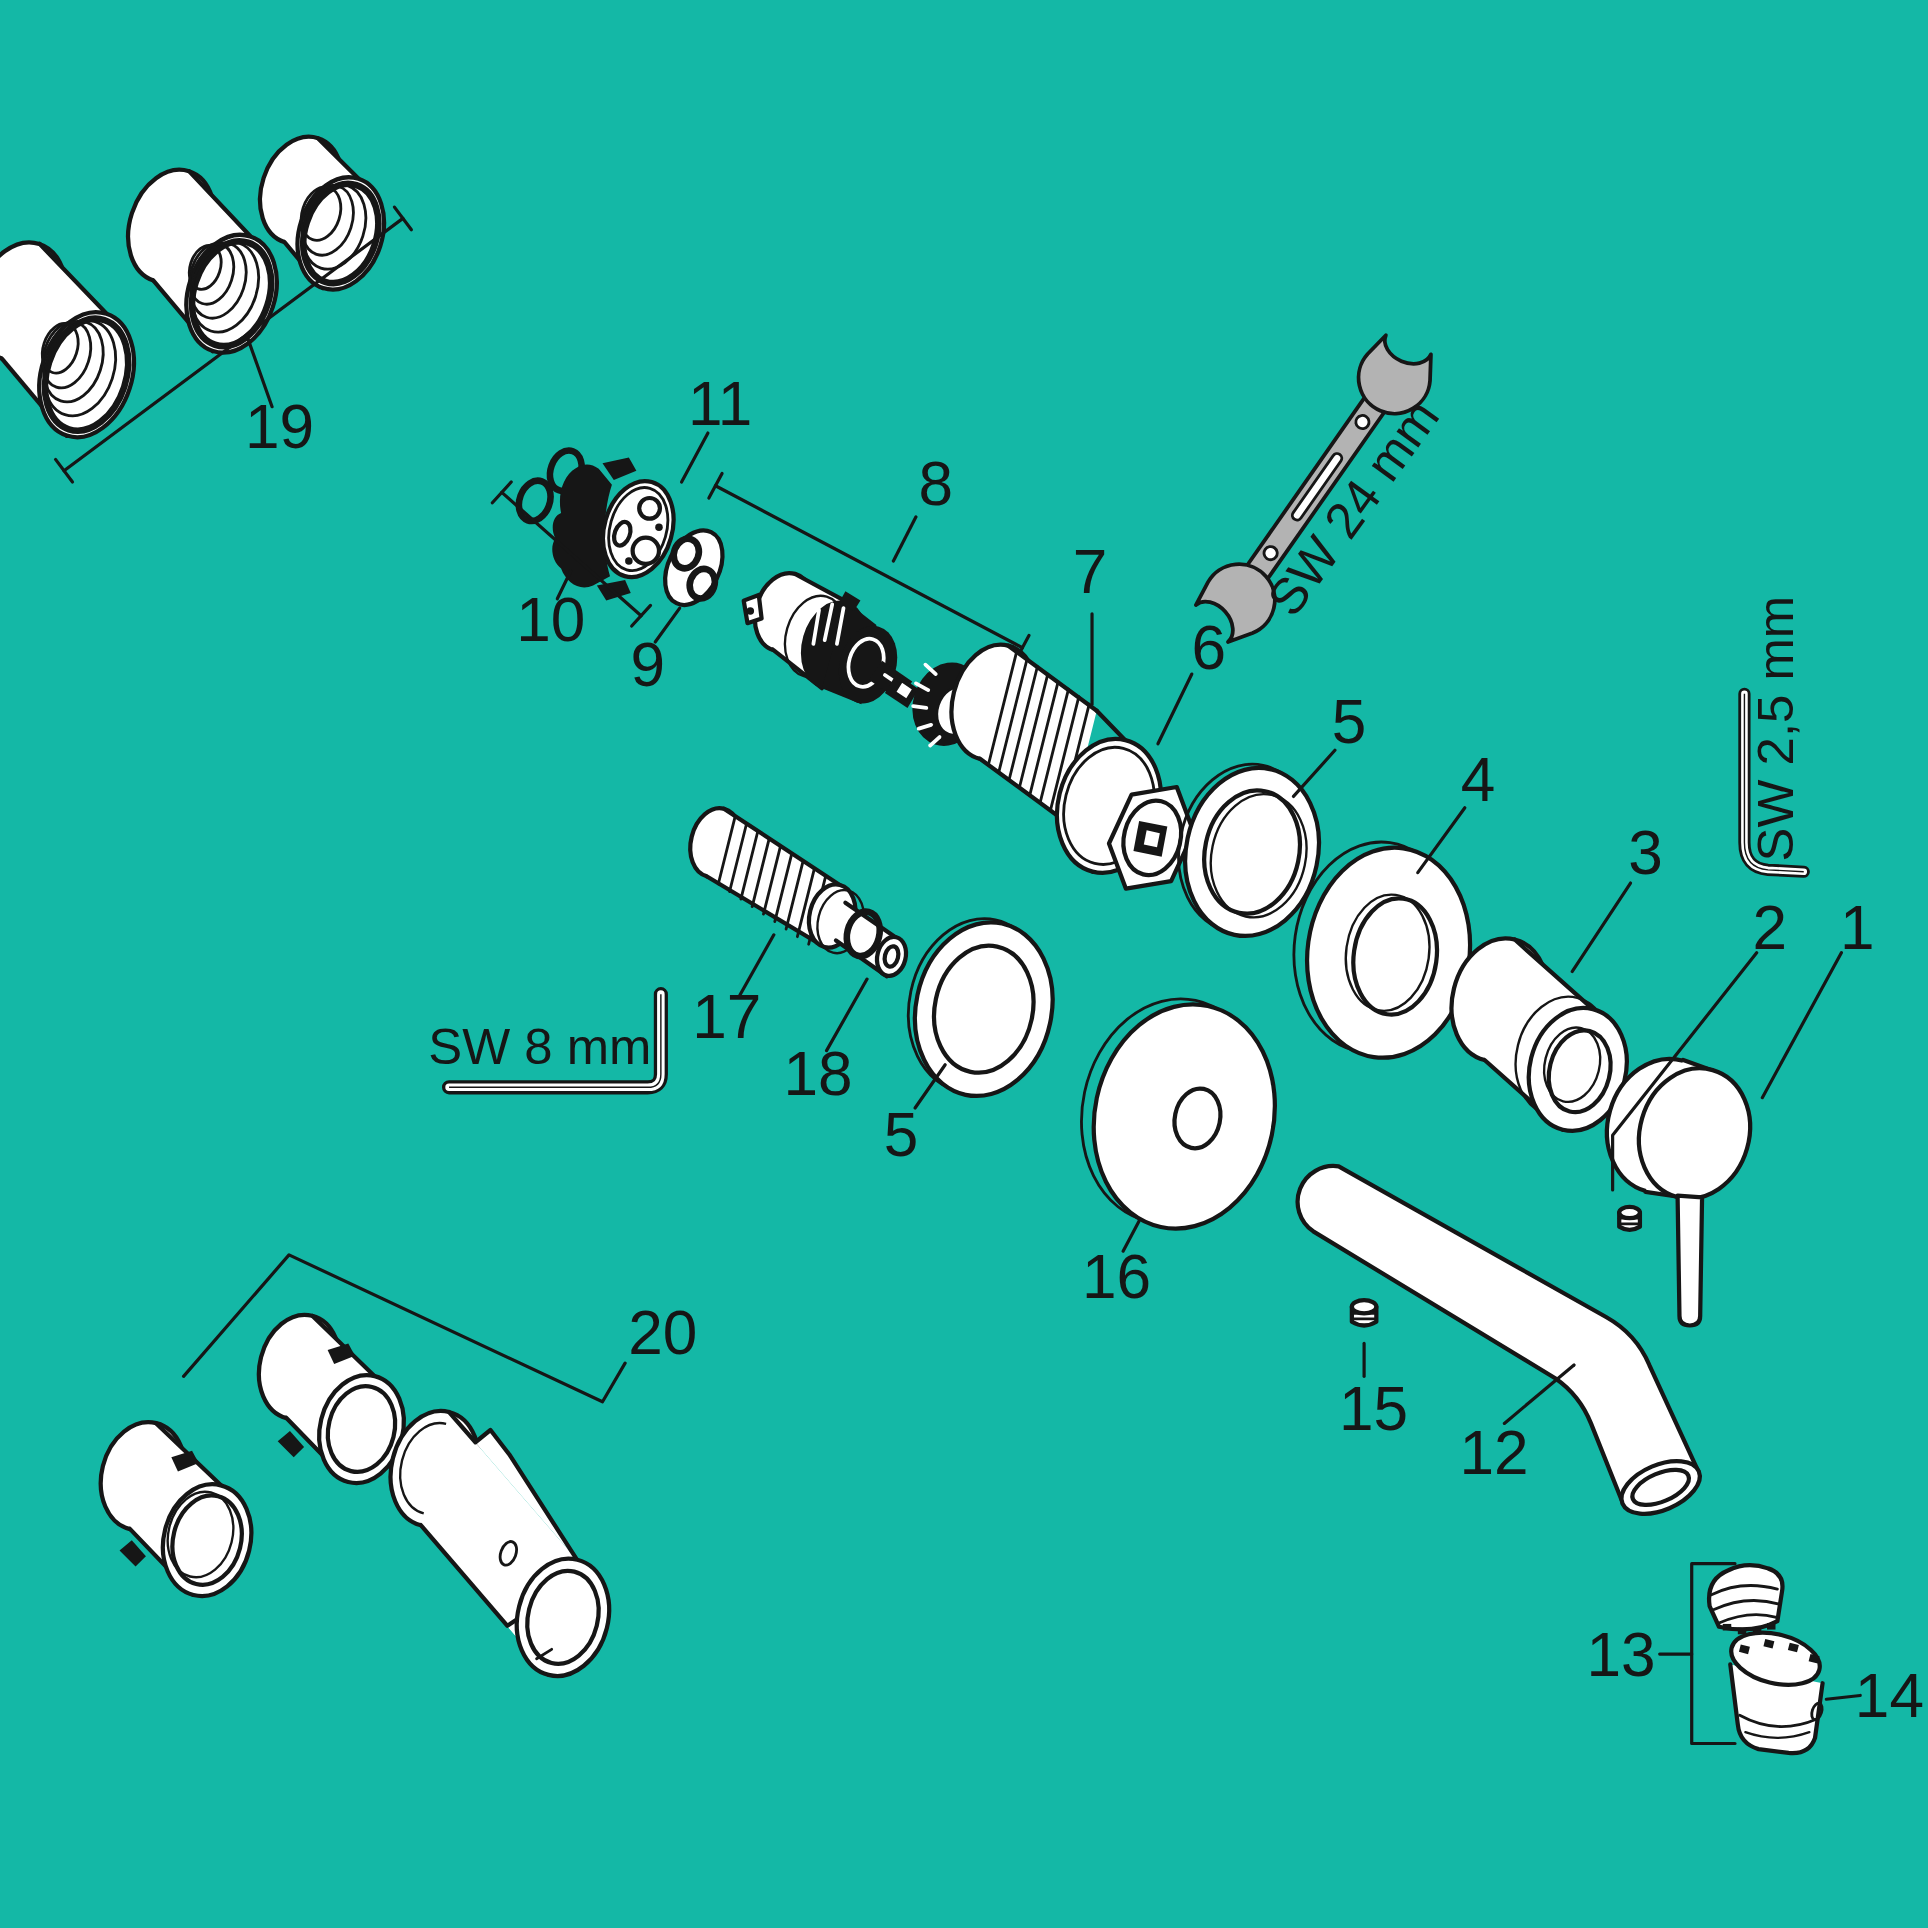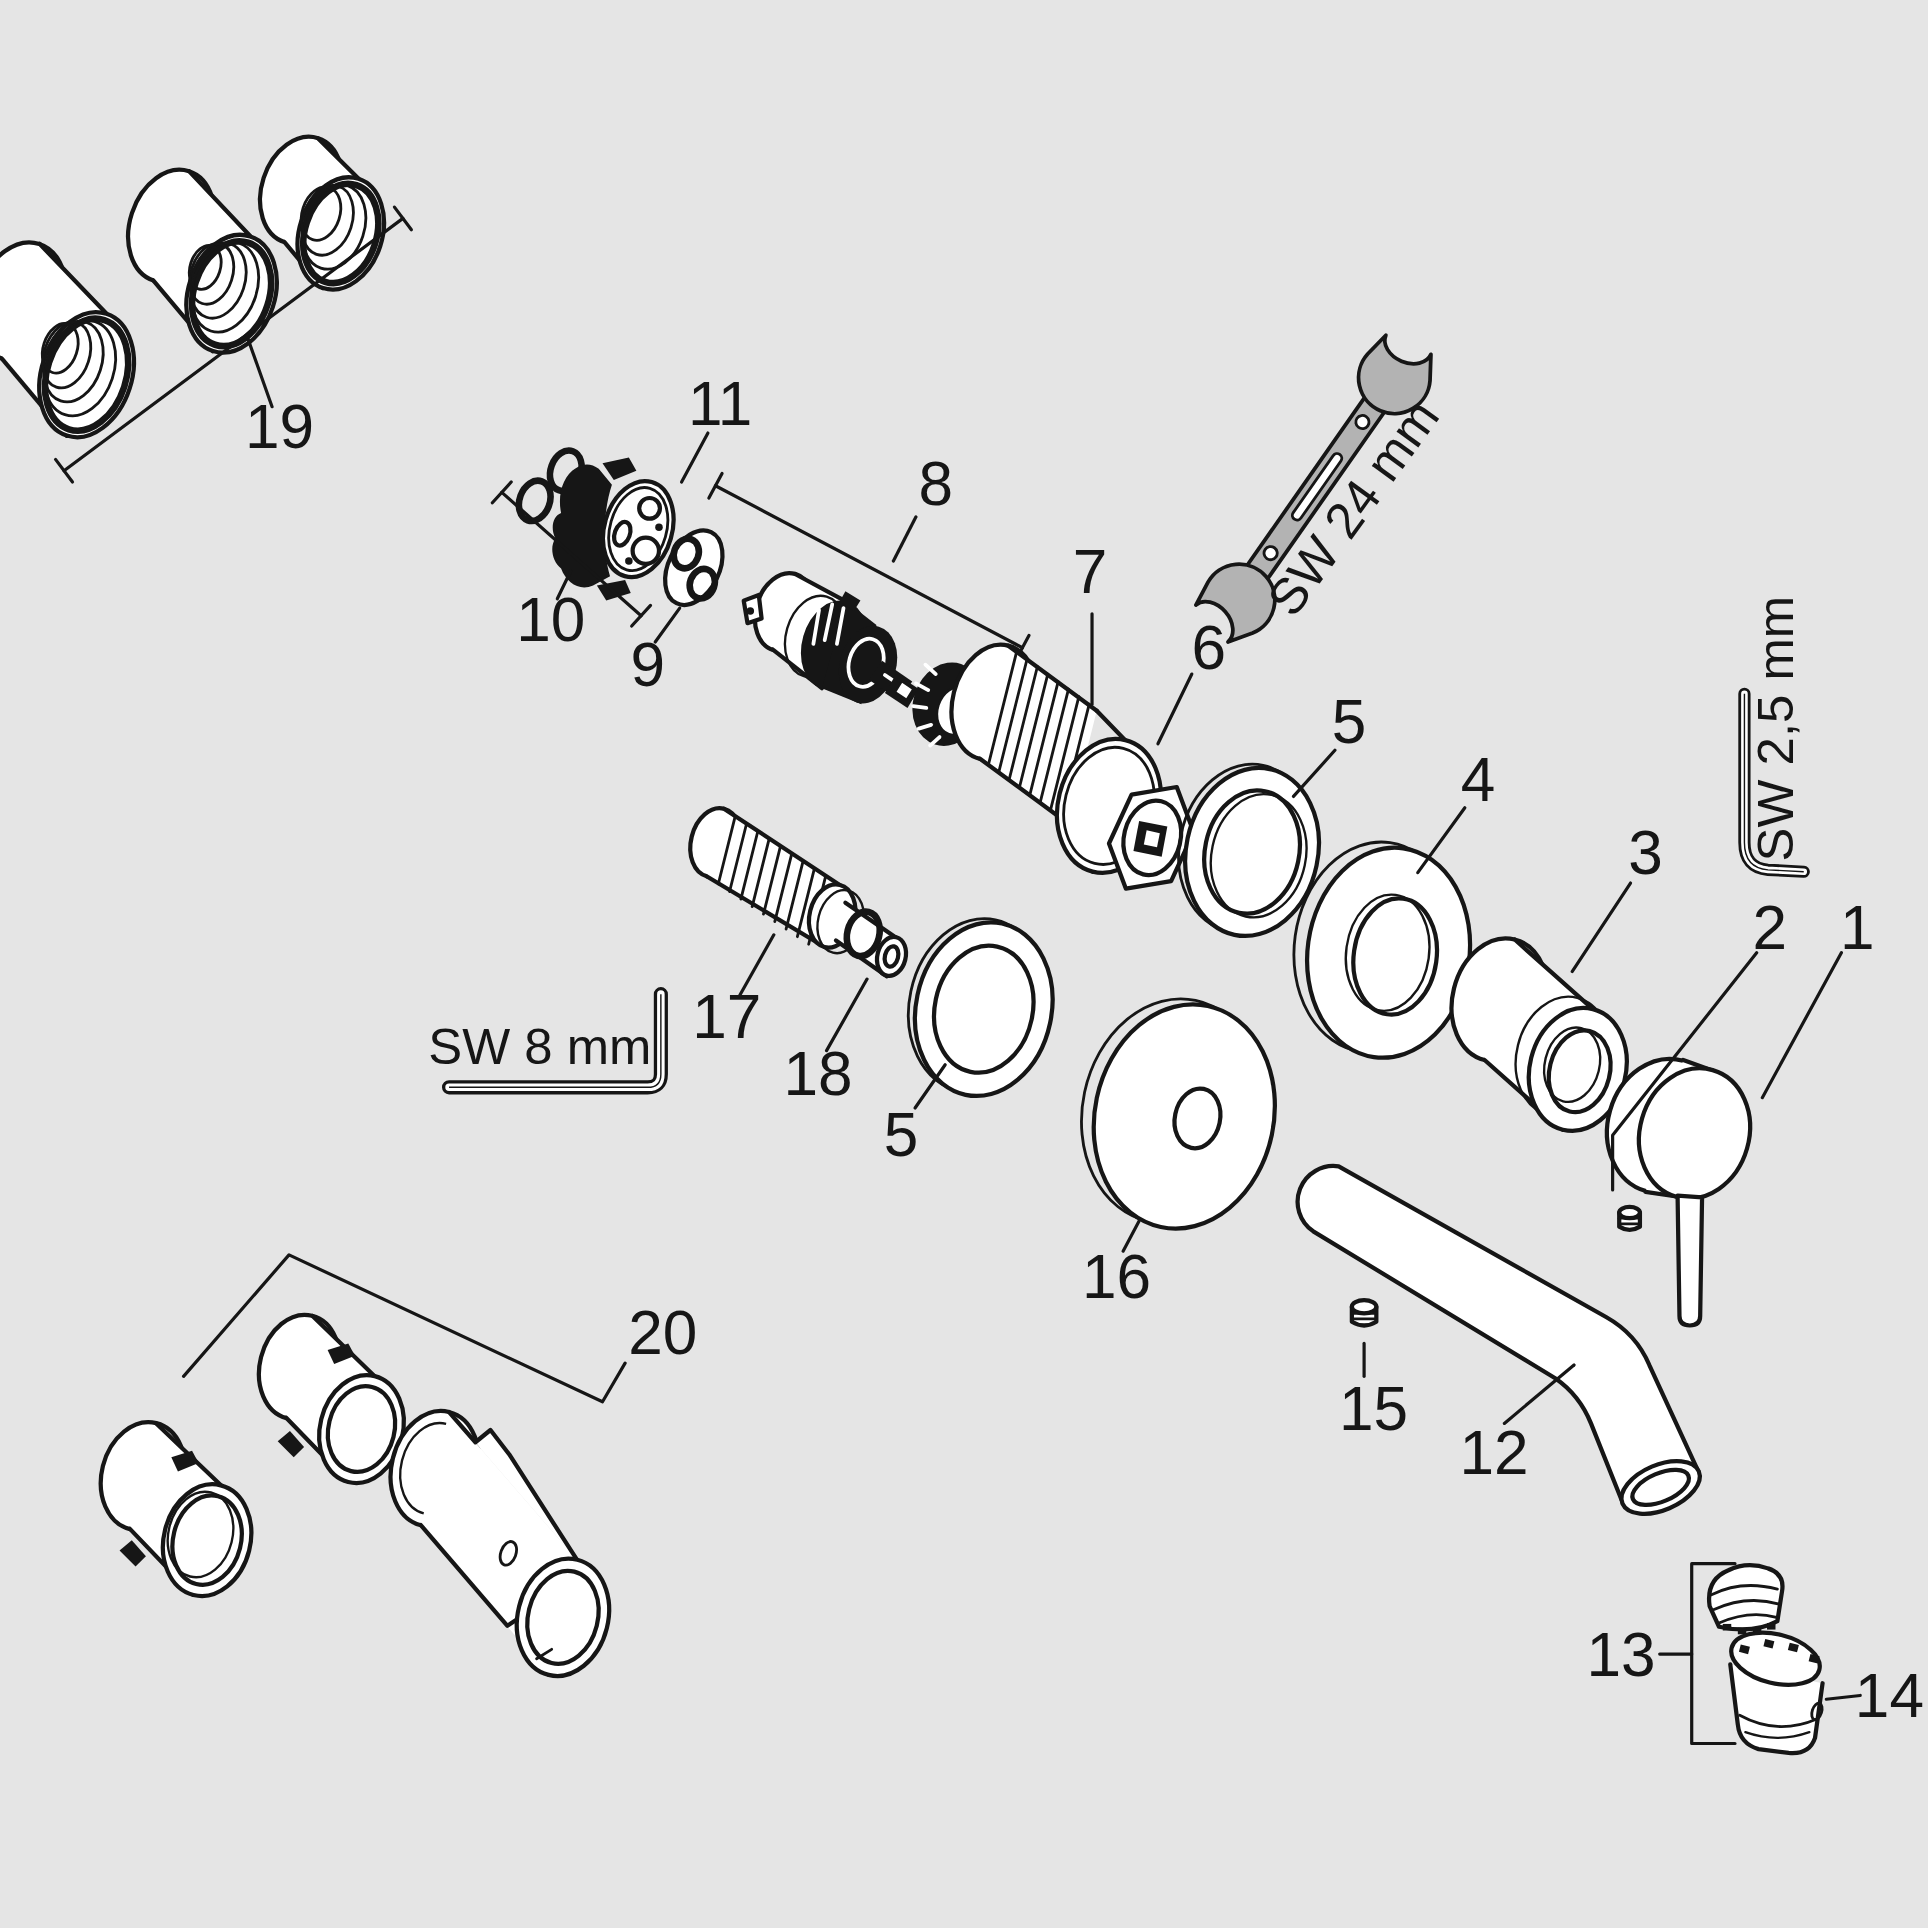--- a/index.html
+++ b/index.html
@@ -1,16 +1,16 @@
 <!DOCTYPE html>
 <html style="font-size:15px"><head>
 <meta charset="utf-8">
 <style>
   html,body{margin:0;padding:0;background:#ffffff;}
-  .page{width:1928px;height:1928px;position:relative;background:#e5e5e5;overflow:hidden;}
+  .page{width:1928px;height:1928px;position:relative;background:#14b8a6;overflow:hidden;}
   svg{display:block;}
   .ln{fill:#ffffff;stroke:#161616;stroke-width:4.5;stroke-linejoin:round;stroke-linecap:round;}
   .ln2{fill:none;stroke:#161616;stroke-width:3;stroke-linecap:round;}
   .ln3{fill:none;stroke:#161616;stroke-width:2.5;stroke-linecap:round;}
   .rim{fill:none;stroke:#161616;stroke-width:7;}
   .blk{fill:#161616;stroke:none;}
   .wln{fill:none;stroke:#ffffff;stroke-width:4;stroke-linecap:round;}
   .lead{fill:none;stroke:#161616;stroke-width:3.4;stroke-linecap:round;stroke-linejoin:round;}
   .part-label{font-family:"Liberation Sans",sans-serif;font-size:66px;fill:#161616;text-anchor:middle;}
   .tool-label{font-family:"Liberation Sans",sans-serif;font-size:54px;fill:#161616;}

